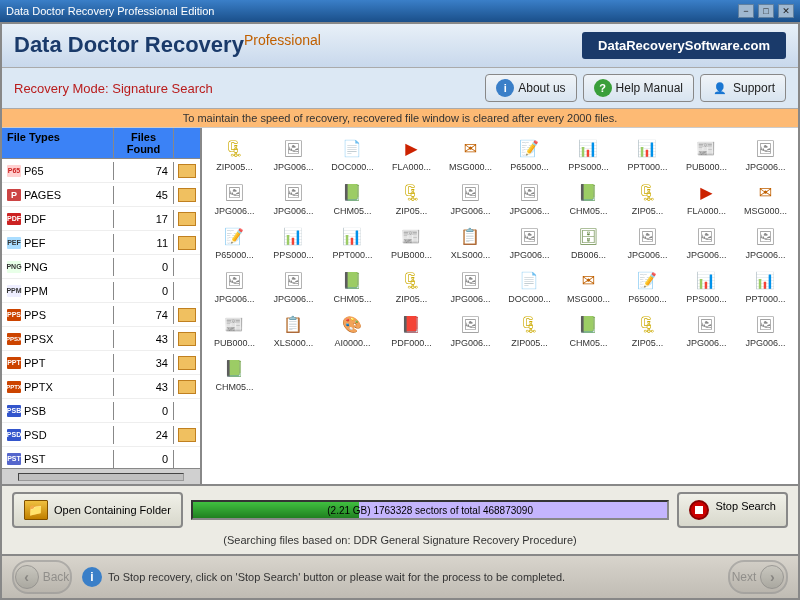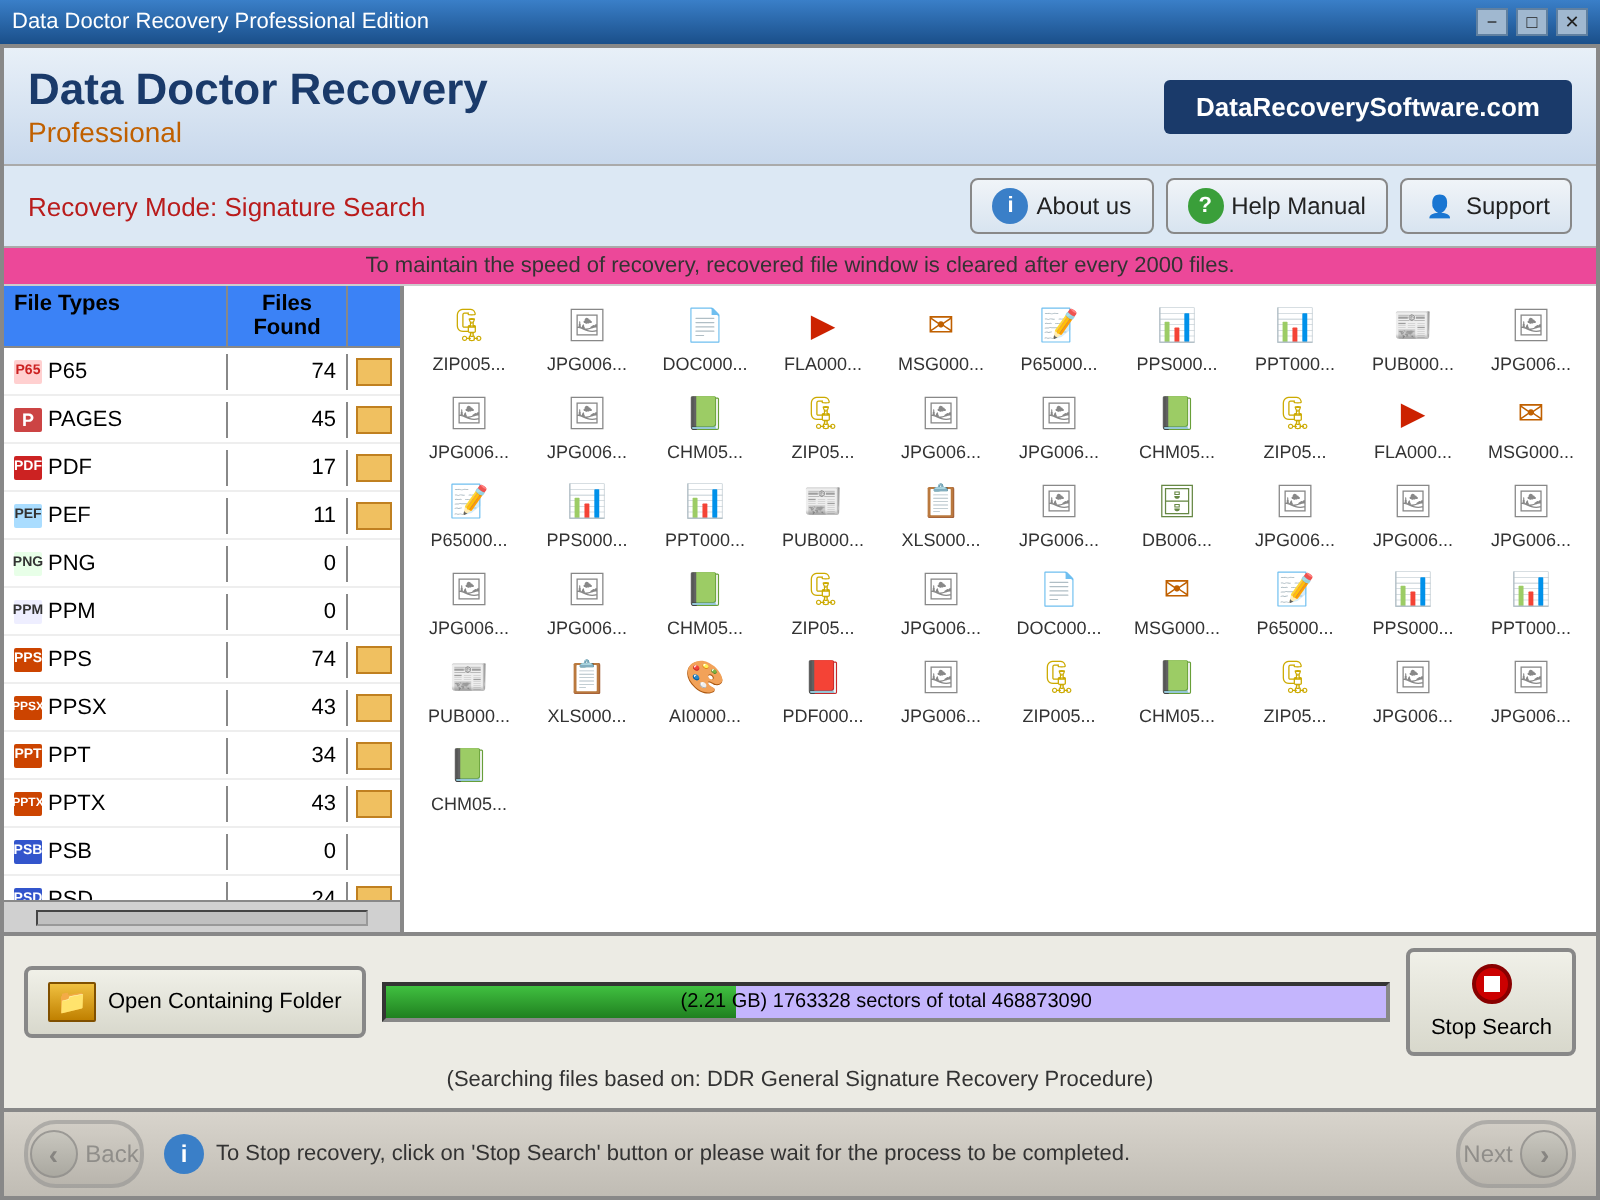--- a/index.html
+++ b/index.html
@@ -39,21 +39,21 @@
 
     
     #header {
       background: linear-gradient(to bottom, #e8f0f8, #c8d8ec);
       padding: 8px 12px;
       display: flex;
       align-items: center;
       justify-content: space-between;
       border-bottom: 1px solid #aaa;
     }
-    #header-left { display: flex; flex-direction: column; }
+    #header-left { display: flex; }
     #app-title { font-size: 22px; font-weight: bold; color: #1a3a6a; line-height: 1.2; }
     #app-subtitle { font-size: 14px; color: #c06000; font-weight: normal; }
     #header-right {
       background: #1a3a6a;
       color: #7af;
       font-size: 13px;
       font-weight: bold;
       padding: 6px 16px;
       border-radius: 3px;
     }
@@ -86,21 +86,21 @@
       width: 18px; height: 18px;
       border-radius: 50%;
       display: flex; align-items: center; justify-content: center;
       font-size: 11px; font-weight: bold;
     }
     .info-icon { background: #3a7fc8; color: white; }
     .help-icon { background: #3a9f3a; color: white; }
 
     
     #noticebar {
-      background: #ec4899;
+      background: #fdba74;
       border-bottom: 1px solid #ccc;
       padding: 3px 10px;
       font-size: 11px;
       color: #333;
       text-align: center;
     }
 
     
     #content {
       display: flex;
@@ -236,24 +236,23 @@
       color: #000;
       white-space: nowrap;
     }
     #stop-btn {
       background: linear-gradient(to bottom, #f0f0e8, #d8d8cc);
       border: 2px solid #888;
       border-radius: 4px;
       padding: 6px 10px;
       cursor: pointer;
       display: flex;
-      align-items: center;
+      align-items: flex-start;
       gap: 6px;
       font-size: 11px;
-      flex-direction: column;
     }
     .stop-icon {
       width: 20px; height: 20px;
       border-radius: 50%;
       background: #cc0000;
       border: 2px solid #880000;
       display: flex; align-items: center; justify-content: center;
     }
     .stop-square {
       width: 8px; height: 8px;

